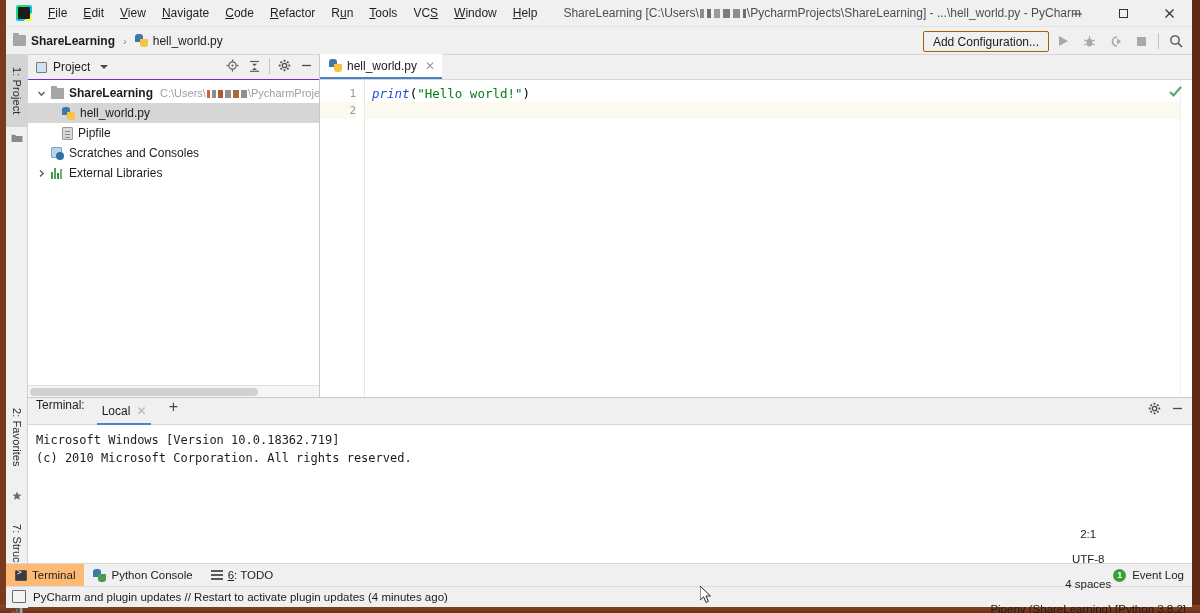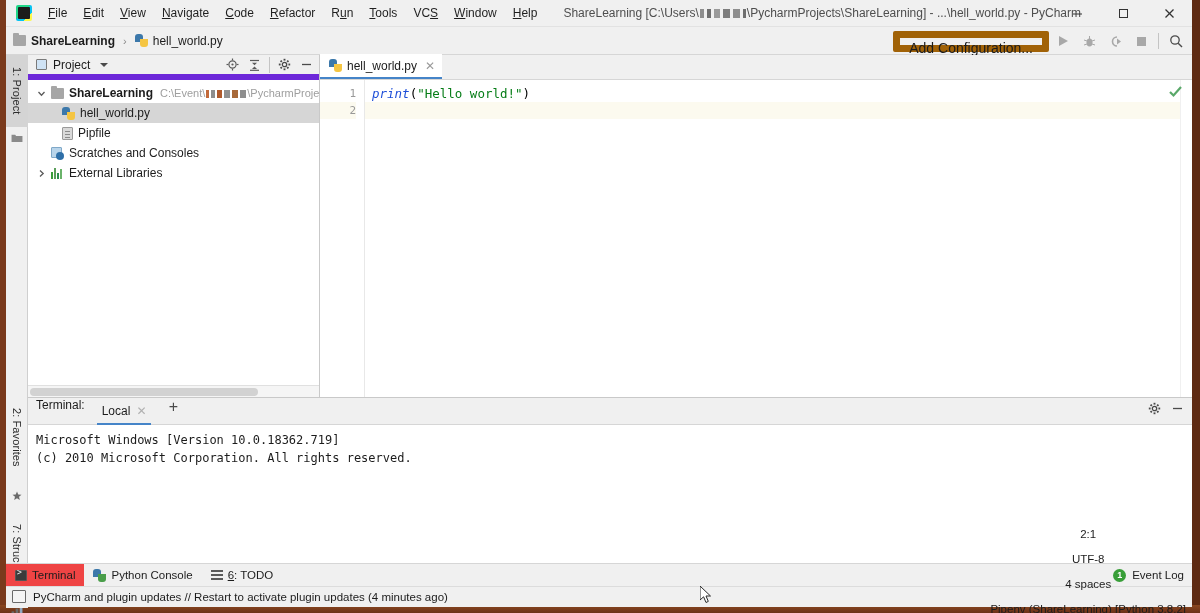--- a/index.html
+++ b/index.html
@@ -83,21 +83,21 @@
   .ico-py::before{
     content:"";position:absolute;left:0;top:0;width:8px;height:8px;background:#3c78aa;
     border-radius:3px 3px 0 0;
   }
   .ico-py::after{
     content:"";position:absolute;right:0;bottom:0;width:8px;height:8px;background:#f5c542;
     border-radius:0 0 3px 3px;
   }
   .navbar-right { position:absolute; right:4px; top:0; height:28px; display:flex; align-items:center; gap:2px; }
   .add-config {
-    font-size:14px; color:#1c1c1c; border:7px solid #a16207; background:#f0f0f0;
+    font-size:12px; color:#1c1c1c; border:1px solid #a16207; background:#f0f0f0;
     padding:2px 9px; height:21px; line-height:16px; border-radius:2px; white-space:nowrap;
   }
   .tb-ico {
     width:24px;height:24px;display:flex;align-items:center;justify-content:center;
     color:#9a9a9a;
   }
   .tb-divider { width:1px;height:16px;background:#c4c4c4;margin:0 3px; }
 
   
   .toolstrip {
@@ -113,22 +113,22 @@
   }
   .vtab.active { background:#d4d4d4; }
 
   
   .projpanel {
     position:absolute; left:28px; top:55px; width:292px; height:342px;
     background:#ffffff; border-right:1px solid #c9c9c9;
     display:flex; flex-direction:column;
   }
   .proj-header {
-    height:25px; background:#f0f0f0; display:flex; align-items:center;
-    border-bottom:6px solid #6d28d9; position:relative; flex:0 0 auto;
+    height:25px; background:#f0f0f0; display:flex; 
+    border-bottom:1px solid #6d28d9; position:relative; flex:0 0 auto;
   }
   .proj-title {
     font-size:12px; color:#1c1c1c; display:flex; align-items:center; gap:6px; padding-left:8px;
   }
   .ico-proj-sq { width:11px;height:11px;border:1px solid #7a7a7a;background:#cfe3f5;border-radius:1px; }
   .caret-dn { width:0;height:0;border-left:4px solid transparent;border-right:4px solid transparent;border-top:4px solid #4a4a4a; margin-left:4px;}
   .proj-header-btns { position:absolute; right:2px; display:flex; align-items:center; gap:1px; }
   .ph-btn { width:21px;height:21px;display:flex;align-items:center;justify-content:center;color:#5a5a5a; }
 
   .tree { flex:1 1 auto; position:relative; overflow:hidden; font-size:12px; color:#1c1c1c; padding-top:3px; }
@@ -243,21 +243,21 @@
   }
   .caret-blk { display:inline-block; width:7px; height:13px; background:#1c1c1c; vertical-align:-2px; }
 
   
   .btmbar {
     position:absolute; left:6px; top:563px; width:1186px; height:23px;
     background:#f0f0f0; display:flex; align-items:center; border-top:1px solid #d6d6d6;
     font-size:11.5px; color:#1c1c1c;
   }
   .btm-tab { height:23px;display:flex;align-items:center;gap:5px;padding:0 9px; }
-  .btm-tab.active { background:#ef4444; }
+  .btm-tab.active { background:#fdba74; }
   .btm-tab u { text-decoration:underline; }
   .btm-right { position:absolute; right:8px; display:flex; align-items:center; gap:6px; }
   .badge-n {
     width:13px;height:13px;border-radius:50%;background:#389e38;color:#fff;font-size:9px;
     display:flex;align-items:center;justify-content:center;font-weight:bold;
   }
   .ico-term-sq { width:12px;height:11px;border:1px solid #555;background:#3b3b3b;border-radius:1px;position:relative; }
   .ico-term-sq::after{ content:">";position:absolute;left:1px;top:-3px;color:#eee;font-size:8px;font-family:"DejaVu Sans Mono",monospace; }
   .ico-pycon { width:13px;height:13px;position:relative; }
   .ico-pycon::before{ content:"";position:absolute;left:0;top:0;width:8px;height:8px;background:#3c78aa;border-radius:3px 3px 0 0; }
@@ -474,21 +474,21 @@
     <div class="tree">
 
       <div class="trow" style="padding-left:6px;">
         <span class="twist">
           <svg width="9" height="9" viewBox="0 0 9 9">
               <polyline points="1.5,3 4.5,6.2 7.5,3" fill="none" stroke="#5a5a5a" stroke-width="1.3"></polyline>
             </svg>
         </span>
         <span class="ico-folder" style="margin-left:3px;"></span>
         <span class="tlabel bold">ShareLearning</span>
-        <span class="tpath"><span>C:\Event\</span><span class="redact"></span><span>\PycharmProjects\</span></span>
+        <span class="tpath"><span>C:\Users\</span><span class="redact"></span><span>\PycharmProjects\</span></span>
       </div>
 
       <div class="trow sel" style="padding-left:6px;">
         <span class="twist"></span>
         <span style="width:14px;flex:0 0 auto;"></span>
         <span class="ico-py"></span>
         <span class="tlabel">hell_world.py</span>
       </div>
 
       <div class="trow" style="padding-left:6px;">

